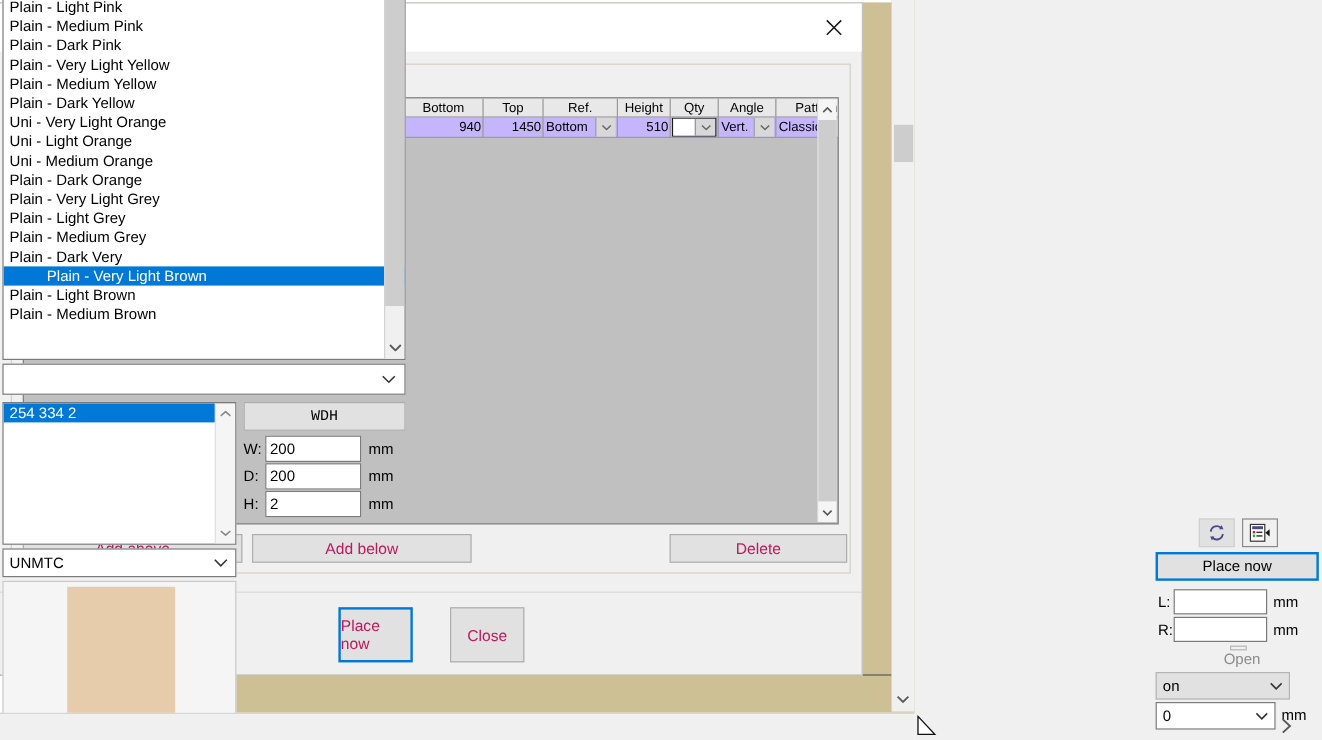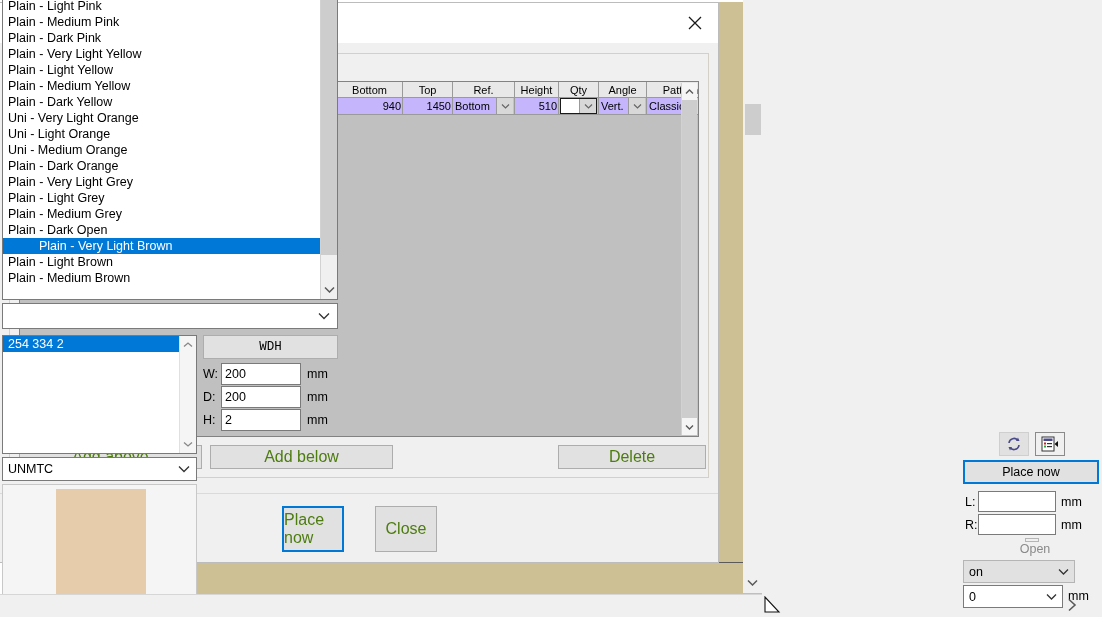--- a/index.html
+++ b/index.html
@@ -84,21 +84,21 @@
   #grid-sb{
     position:absolute;right:1px;top:1px;width:16px;bottom:1px;background:#f5f5f5;
     border-left:1px solid #d2d2d2;box-sizing:border-box;
   }
   .sb-arrow{height:17px;display:flex;align-items:center;justify-content:center;background:#f5f5f5;cursor:pointer;}
   #grid-sb-thumb{position:absolute;left:0;right:0;top:17px;bottom:17px;background:#cdcdcd;}
 
   
   .btn3d{
     position:absolute;background:#e1e1e1;border:1px solid #adadad;
-    font-size:16px;color:#4d7c0f;display:flex;align-items:center;justify-content:center;
+    font-size:13px;color:#be185d;display:flex;align-items:center;justify-content:center;
     box-sizing:border-box;cursor:pointer;
   }
   #btn-add-above{left:19px;top:442px;width:183px;height:24px;}
   #btn-add-below{left:210px;top:442px;width:183px;height:24px;}
   #btn-delete{left:558px;top:442px;width:148px;height:24px;}
 
   #footsep{position:absolute;left:0;top:490px;width:100%;height:1px;background:#dadada;}
   #btn-place{left:282px;top:503px;width:62px;height:46px;border:2px solid #0078d7;background:#e1e1e1;}
   #btn-close{left:375px;top:503px;width:62px;height:46px;}
 
@@ -334,31 +334,30 @@
 </div>
 
 <div id="right"></div>
 
 <div id="materials">
   <div id="mat-list">
       <div class="mat-item">Plain - Light Pink</div>
       <div class="mat-item">Plain - Medium Pink</div>
       <div class="mat-item">Plain - Dark Pink</div>
       <div class="mat-item">Plain - Very Light Yellow</div>
-      <div class="mat-item">Plain - Light Yellow</div>
       <div class="mat-item">Plain - Medium Yellow</div>
       <div class="mat-item">Plain - Dark Yellow</div>
       <div class="mat-item">Uni - Very Light Orange</div>
       <div class="mat-item">Uni - Light Orange</div>
       <div class="mat-item">Uni - Medium Orange</div>
       <div class="mat-item">Plain - Dark Orange</div>
       <div class="mat-item">Plain - Very Light Grey</div>
       <div class="mat-item">Plain - Light Grey</div>
       <div class="mat-item">Plain - Medium Grey</div>
-      <div class="mat-item">Plain - Dark Open</div>
+      <div class="mat-item">Plain - Dark Very</div>
       <div class="mat-item sel">Plain - Very Light Brown</div>
       <div class="mat-item">Plain - Light Brown</div>
       <div class="mat-item">Plain - Medium Brown</div>
     </div>
   <div id="mat-sb">
     <div id="mat-sb-thumb"></div>
     <div id="mat-sb-down">
       <svg width="11" height="7" viewBox="0 0 11 7">
           <path d="M1 1.5 L5.5 6 L10 1.5" stroke="#5a5a5a" stroke-width="1.5" fill="none"></path>
         </svg>

